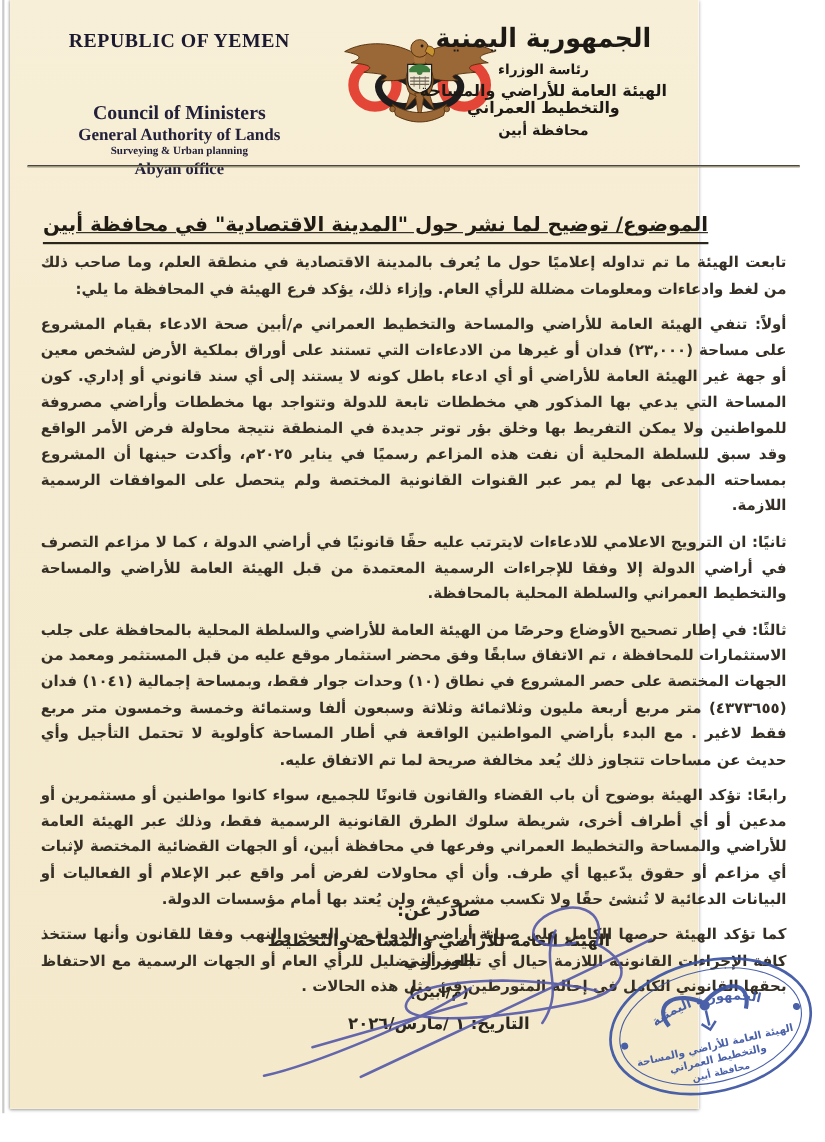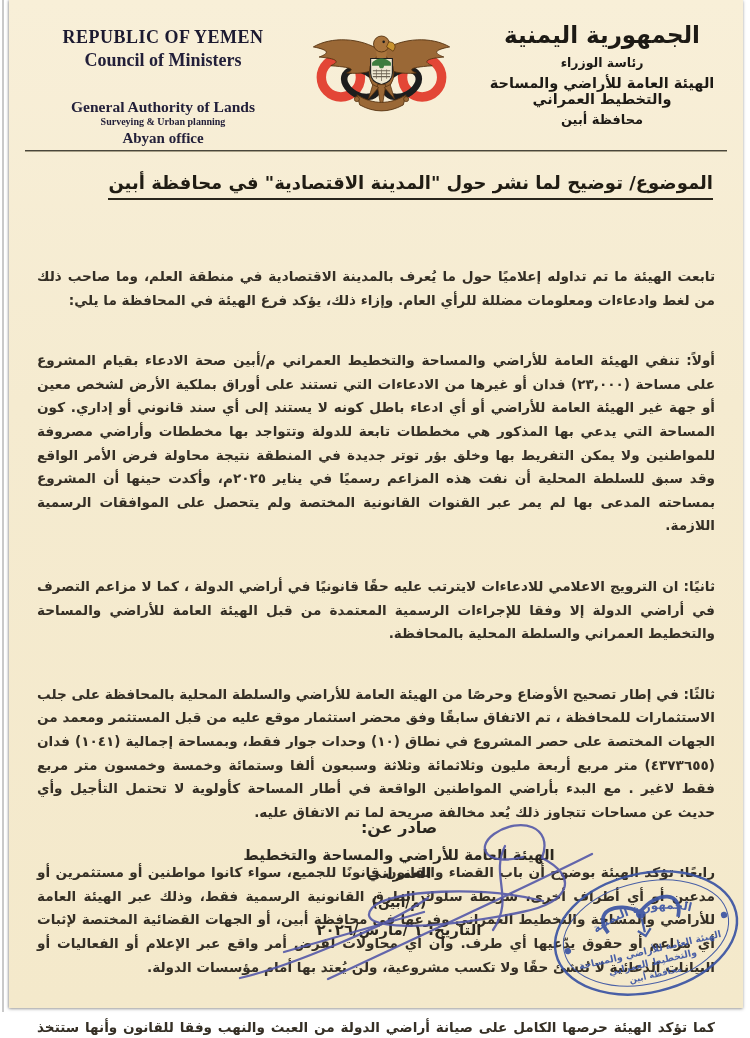--- a/index.html
+++ b/index.html
@@ -1,53 +1,53 @@
 <!DOCTYPE html>
 <html lang="ar"><head>
 <meta charset="utf-8">
 <style>
   * { margin:0; padding:0; box-sizing:border-box; }
   html,body { width:750px; height:1038px; background:#ffffff; overflow:hidden;
               font-family:"DejaVu Sans", sans-serif; }
   .scan-edge-left { position:absolute; left:2px; top:0; width:2px; height:1012px; background:#c9c9c9; }
-  .paper { position:absolute; left:9px; top:0; width:734px; height:1008px;
+  .paper { position:absolute; left:9px; top:0; width:626px; height:1008px;
            background:linear-gradient(180deg,#f8efd8 0%, #f5ebd0 40%, #f4e9cb 100%);
            box-shadow:0 1px 3px rgba(0,0,0,.35), -1px 0 2px rgba(0,0,0,.18); }
 
   
   .hdr-en { position:absolute; left:14px; top:26px; width:280px; text-align:center;
             font-family:"Liberation Serif", serif; font-weight:bold; color:#23203a; line-height:1.25; }
   .en1 { font-size:18px; letter-spacing:.5px; color:#1c1a30; }
-  .en2 { font-size:18px; }
-  .en3 { font-size:15.5px;margin-top:26px; }
+  .en2 { font-size:18px;margin-top:42px; }
+  .en3 { font-size:15.5px; }
   .en4 { font-size:10px; }
   .en5 { font-size:15px; }
 
   .emblem { position:absolute; left:300px; top:12px; width:145px; height:122px; }
 
   .hdr-ar { position:absolute; right:12px; top:22px; width:258px; text-align:center;
             direction:rtl; color:#1d1a15; }
   .ar-country { font-size:23px; font-weight:700; transform:scaleY(1.05); }
   .ar-pm      { font-size:12.5px; font-weight:700; margin-top:7px;text-align:center; }
   .ar-auth    { font-size:14.5px; font-weight:700; margin-top:5px; }
   .ar-gov     { font-size:13px;   font-weight:700; margin-top:5px; }
 
   .rule { position:absolute; top:150px; left:16px; width:702px; height:2px;
           background:#49463b; border-bottom:1px solid #a79f87; }
 
   
-  .doc-title { position:absolute; top:172px; left:30px; width:674px; text-align:right;
-               direction:rtl; font-size:18px; font-weight:700; color:#201c13; }
+  .doc-title { position:absolute; top:194px; left:30px; width:674px; text-align:left;
+               direction:rtl; font-size:18px; font-weight:700; color:#201c13;text-decoration:underline; }
   .doc-title span { border-bottom:2px solid #2a261c; padding-bottom:5px; }
 
   
   .body-text { position:absolute; top:228px; left:28px; width:678px; direction:rtl;
                text-align:justify; font-size:13.6px; font-weight:700; color:#352f25;
                line-height:23.6px; }
-  .body-text p { margin-bottom:9px;margin-top:37px; }
+  .body-text p { margin-bottom:9px; }
 
   
   .issued { position:absolute; top:818px; left:220px; width:340px; text-align:center;
             direction:rtl; font-weight:700; color:#2c2820; z-index:2; }
   .issued-label  { font-size:16px;text-align:center; }
   .issued-org    { font-size:15px; margin-top:9px; }
   .issued-office { font-size:13.5px; margin-top:12px; }
   .issued-date   { font-size:15px; margin-top:11px; }
 
   .signature-svg { position:absolute; left:213px; top:816px; width:372px; height:182px;

